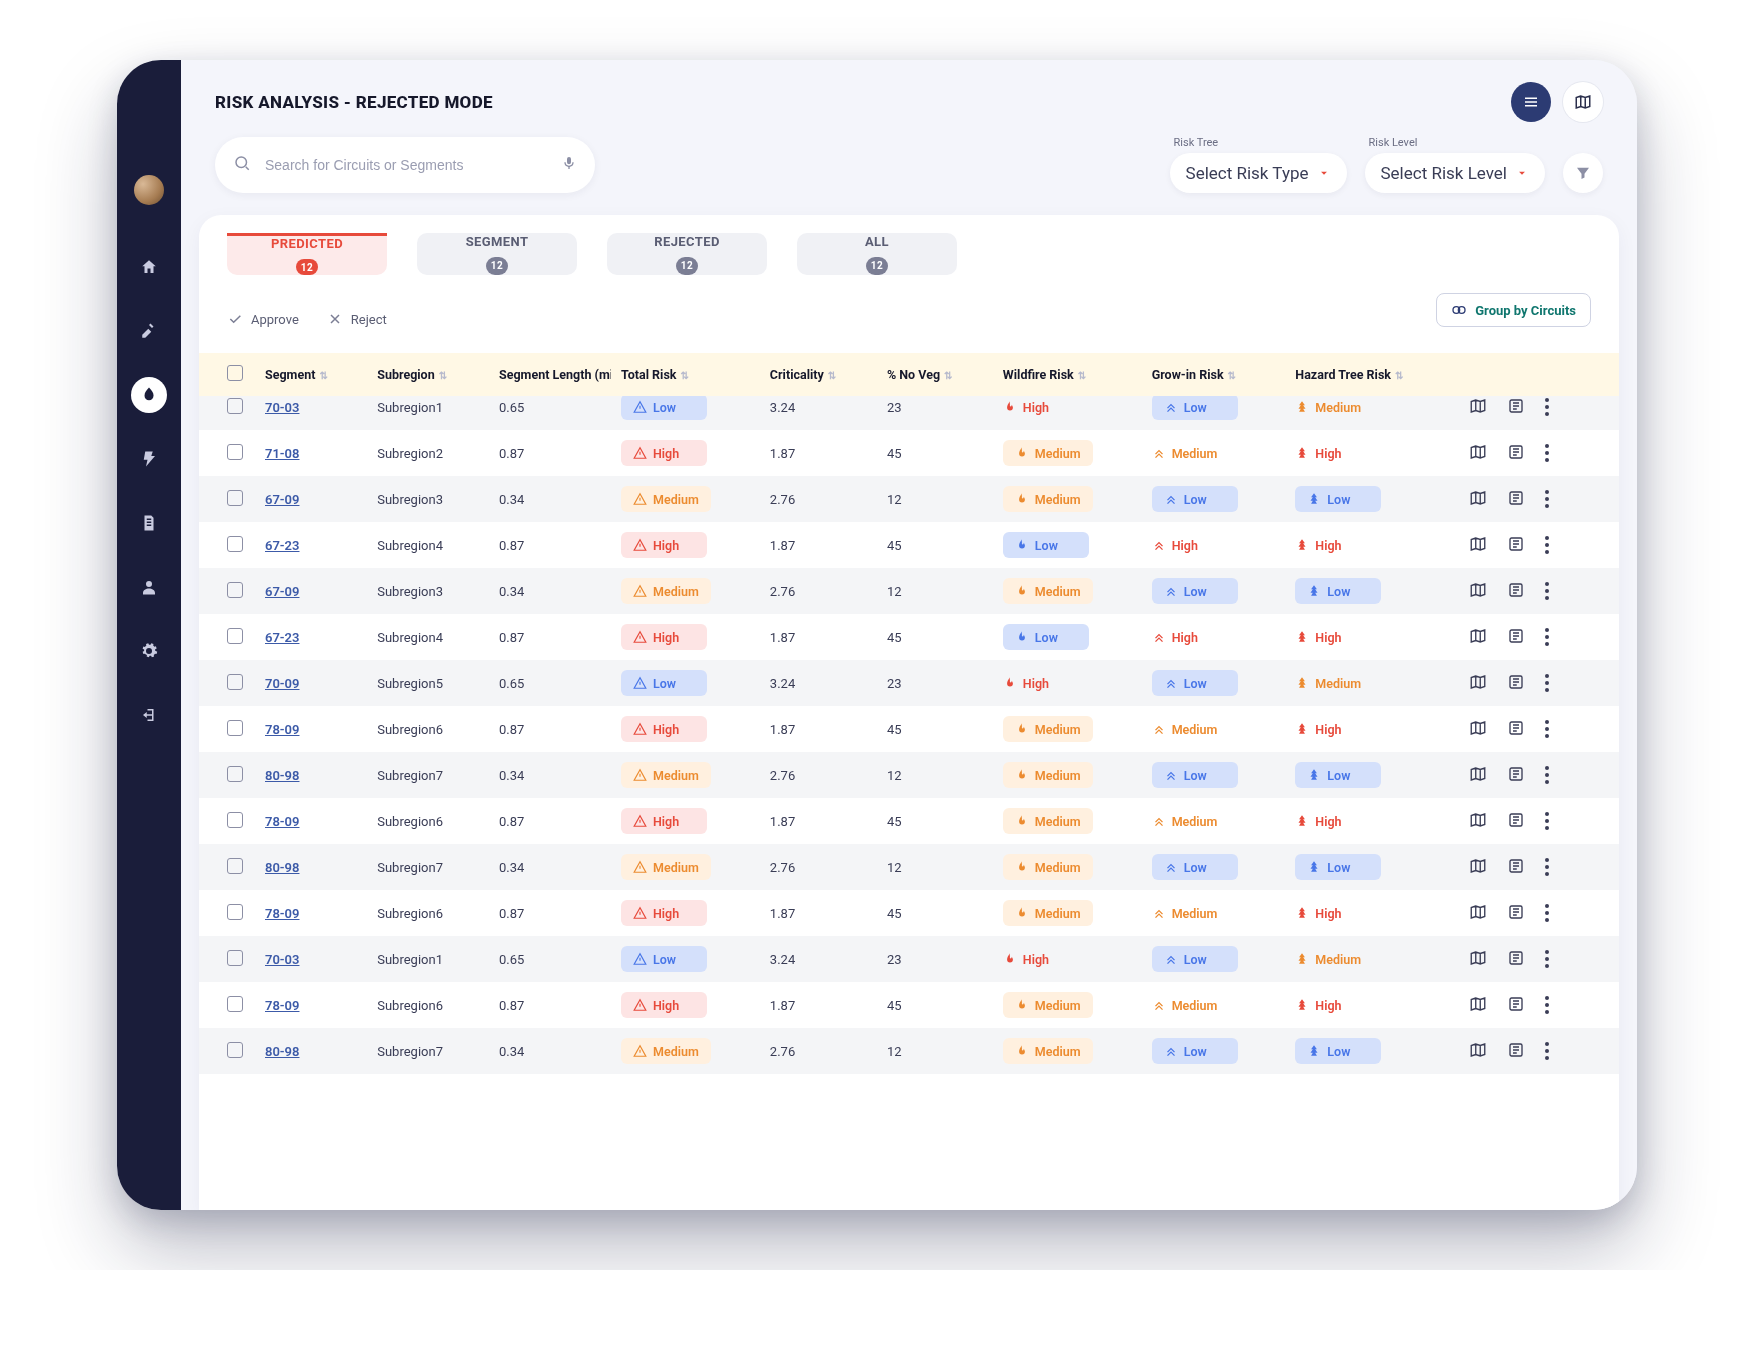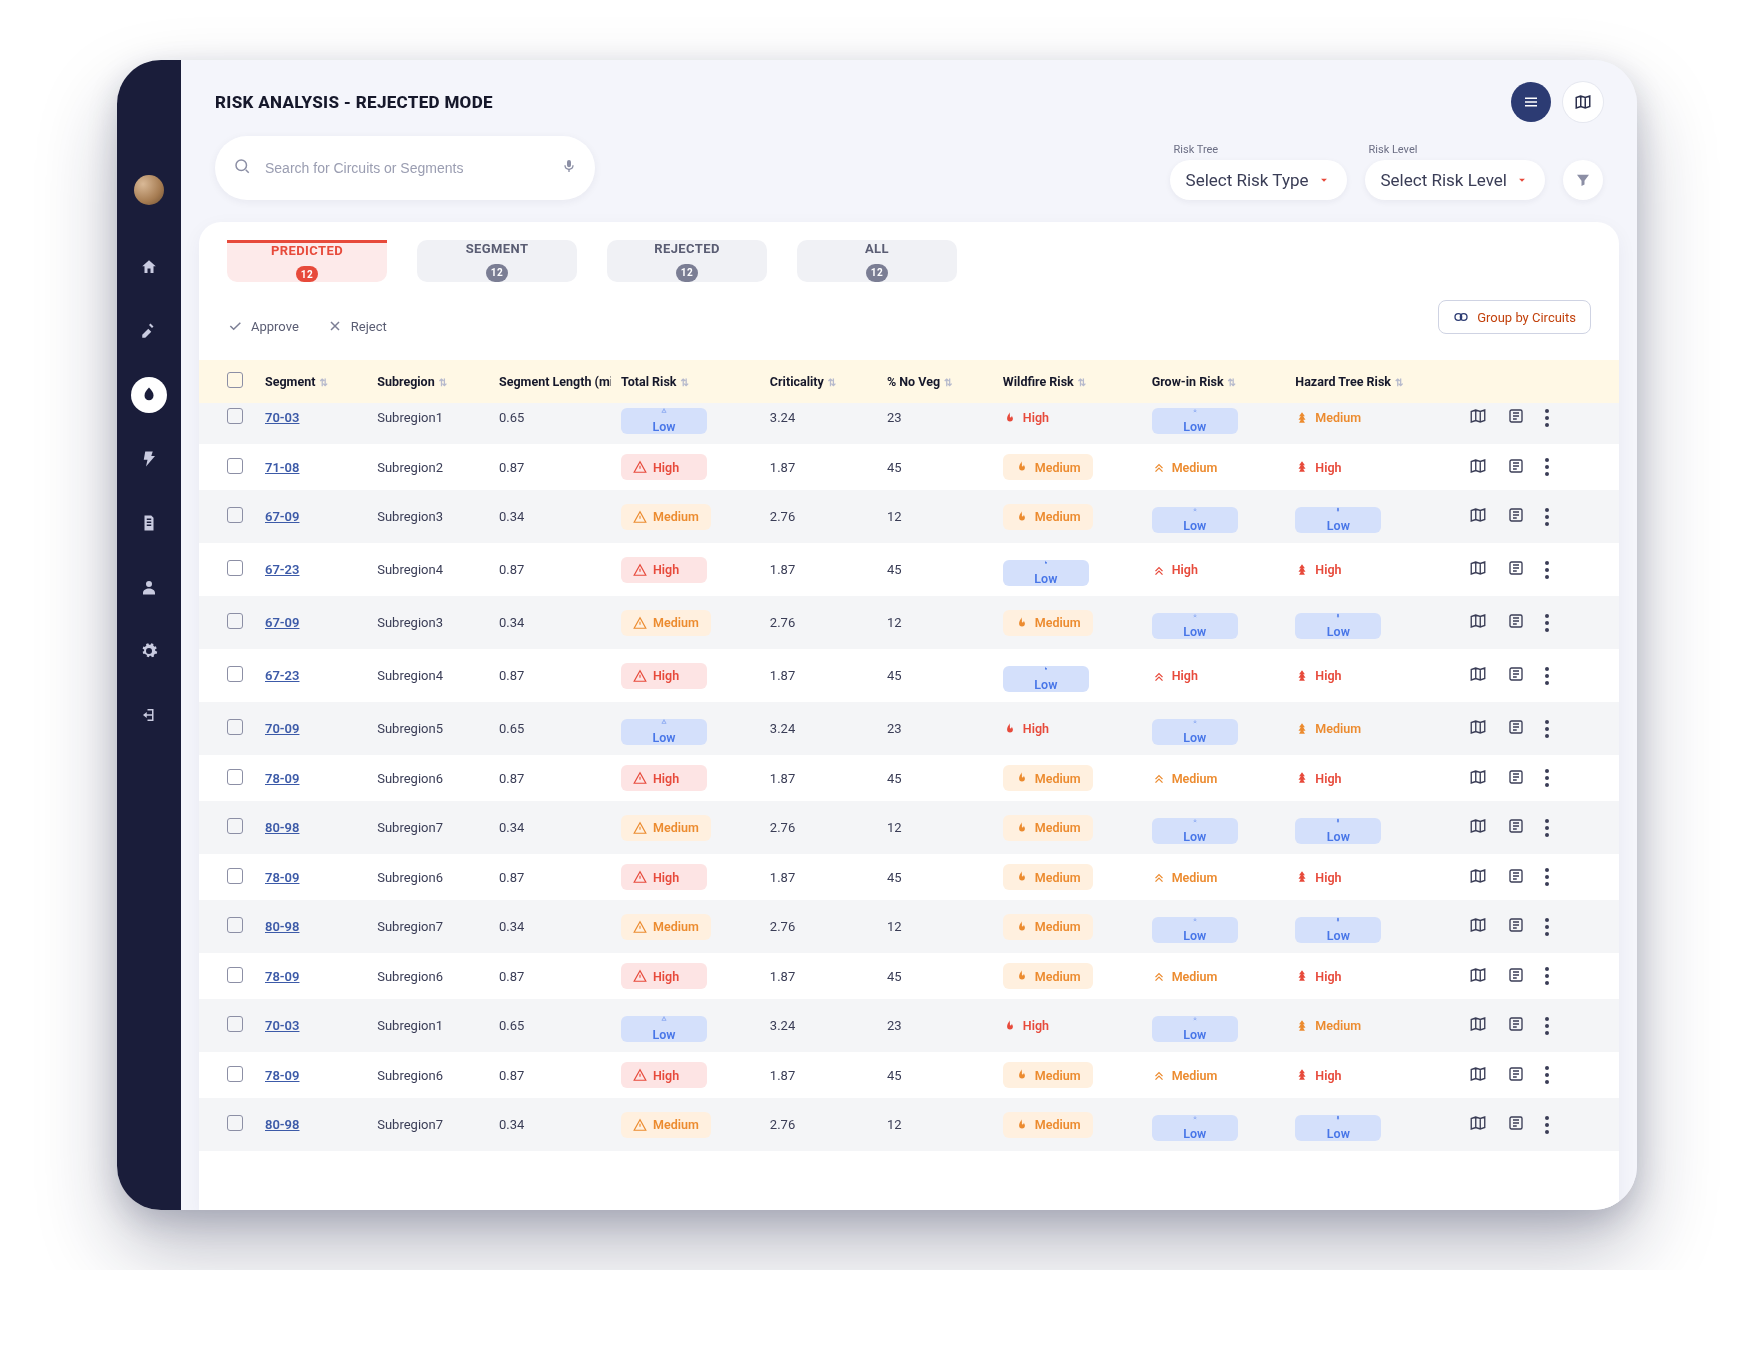--- a/index.html
+++ b/index.html
@@ -91,21 +91,21 @@
   .circle-btn.solid { background:var(--navy-accent); color:#fff; box-shadow:none;}
   .circle-btn svg { width:18px; height:18px; }
 
   .controls-row {
     display:flex; align-items:flex-end; gap:18px;
   }
   .search {
     flex: 0 0 auto;
     width:380px;
     background:#fff; border-radius:999px;
-    height:64px;
+    height:56px;
     display:flex; align-items:center;
     padding:0 18px; gap:12px;
     color:var(--muted);
     box-shadow:0 2px 8px rgba(30,35,70,.06);
   }
   .search input {
     flex:1; border:0; outline:0; font-size:14px; color:var(--text);
     background:transparent;
   }
   .search input::placeholder { color:#9a9db1; }
@@ -166,21 +166,21 @@
   .toolbar {
     display:flex; align-items:flex-end; padding: 4px 28px 14px 28px;
     gap:28px; font-size:13px; color:#5a5d73;
   }
   .tb-action { display:flex; align-items:center; gap:8px; cursor:pointer;}
   .tb-action svg { width:16px; height:16px; }
   .group-btn {
     margin-left:auto;
     height:34px; padding:0 14px; border:1.5px solid #cfd3e3;
     border-radius:8px; display:flex; align-items:center; gap:8px;
-    font-size:13px; font-weight:400; color:#c2410c; cursor:pointer;
+    font-size:13px; font-weight:700; color:#0f766e; cursor:pointer;
   }
   .group-btn svg { width:16px; height:16px; color:#2c3b73;}
 
   
   .table-wrap { flex:1; overflow:auto; }
   table { width:100%; border-collapse:collapse; font-size:13px;}
   thead th {
     background: var(--header-row);
     font-weight:700; font-size:12.5px; text-align:left;
     padding: 12px 10px; color:#16182b;
@@ -195,21 +195,21 @@
     width:16px; height:16px; border:1.6px solid #8c8fa5; border-radius:3px;
     display:inline-block; cursor:pointer;
   }
   .seg-link { color: var(--link); text-decoration:underline; font-weight:600; cursor:pointer;}
   .badge {
     display:inline-flex; align-items:center; gap:6px;
     height:26px; padding:0 12px; border-radius:6px;
     font-size:12.5px; font-weight:600;
     min-width:86px;
   }
-  .badge.low    { background: var(--blue-bg);   color: var(--blue); flex-direction: column; }
+  .badge.low    { background: var(--blue-bg);   color: var(--blue); }
   .badge.medium { background: var(--orange-bg); color: var(--orange); }
   .badge.high   { background: #fde4e4;          color: var(--red); }
   .badge.text-high   { background:transparent; color: var(--red); padding:0; min-width:0;}
   .badge.text-medium { background:transparent; color: var(--orange); padding:0; min-width:0;}
 
   .row-icons { display:flex; gap:20px; align-items:center; color:#3a3d56;}
   .row-icons svg { width:18px; height:18px; cursor:pointer;}
   .kebab { width:4px; display:flex; flex-direction:column; gap:3px; cursor:pointer;}
   .kebab span { width:4px; height:4px; background:#3a3d56; border-radius:50%; display:block;}
 

